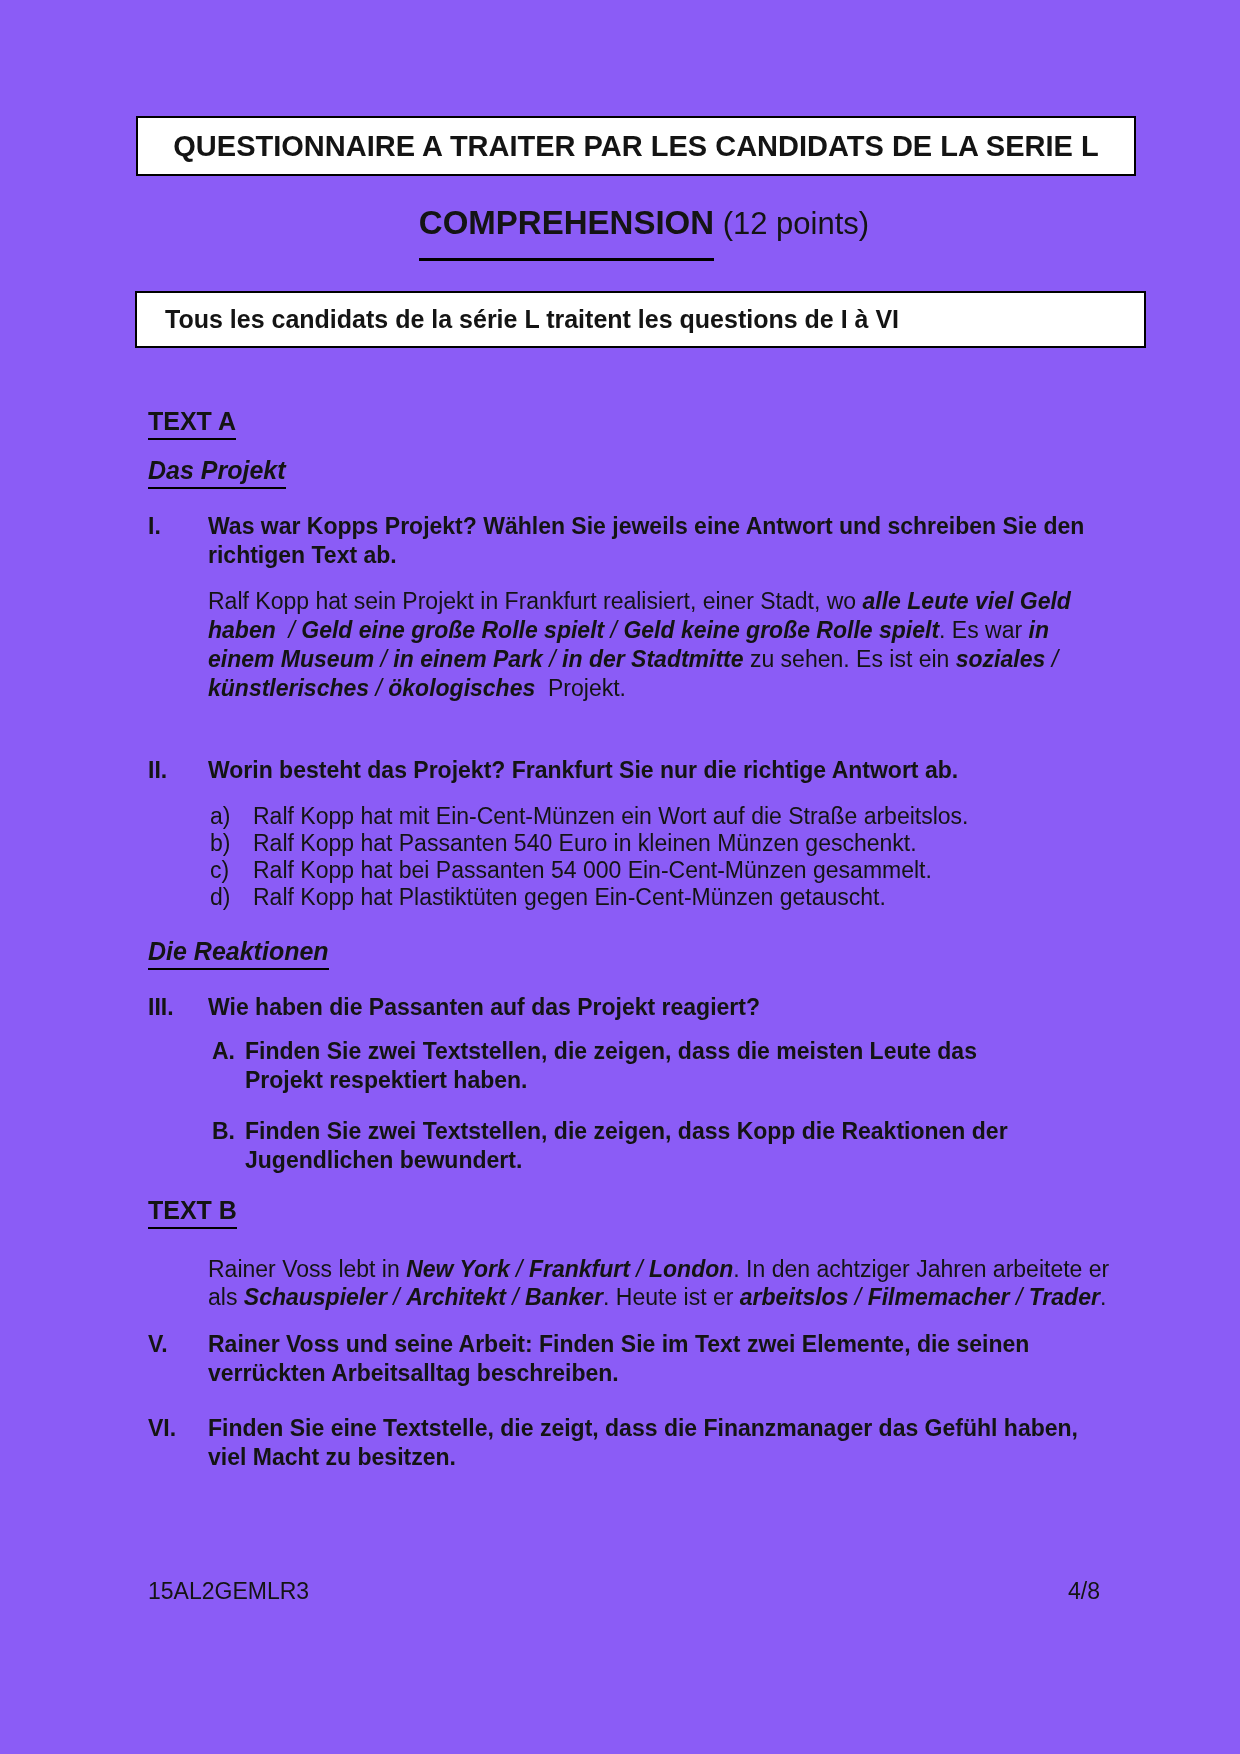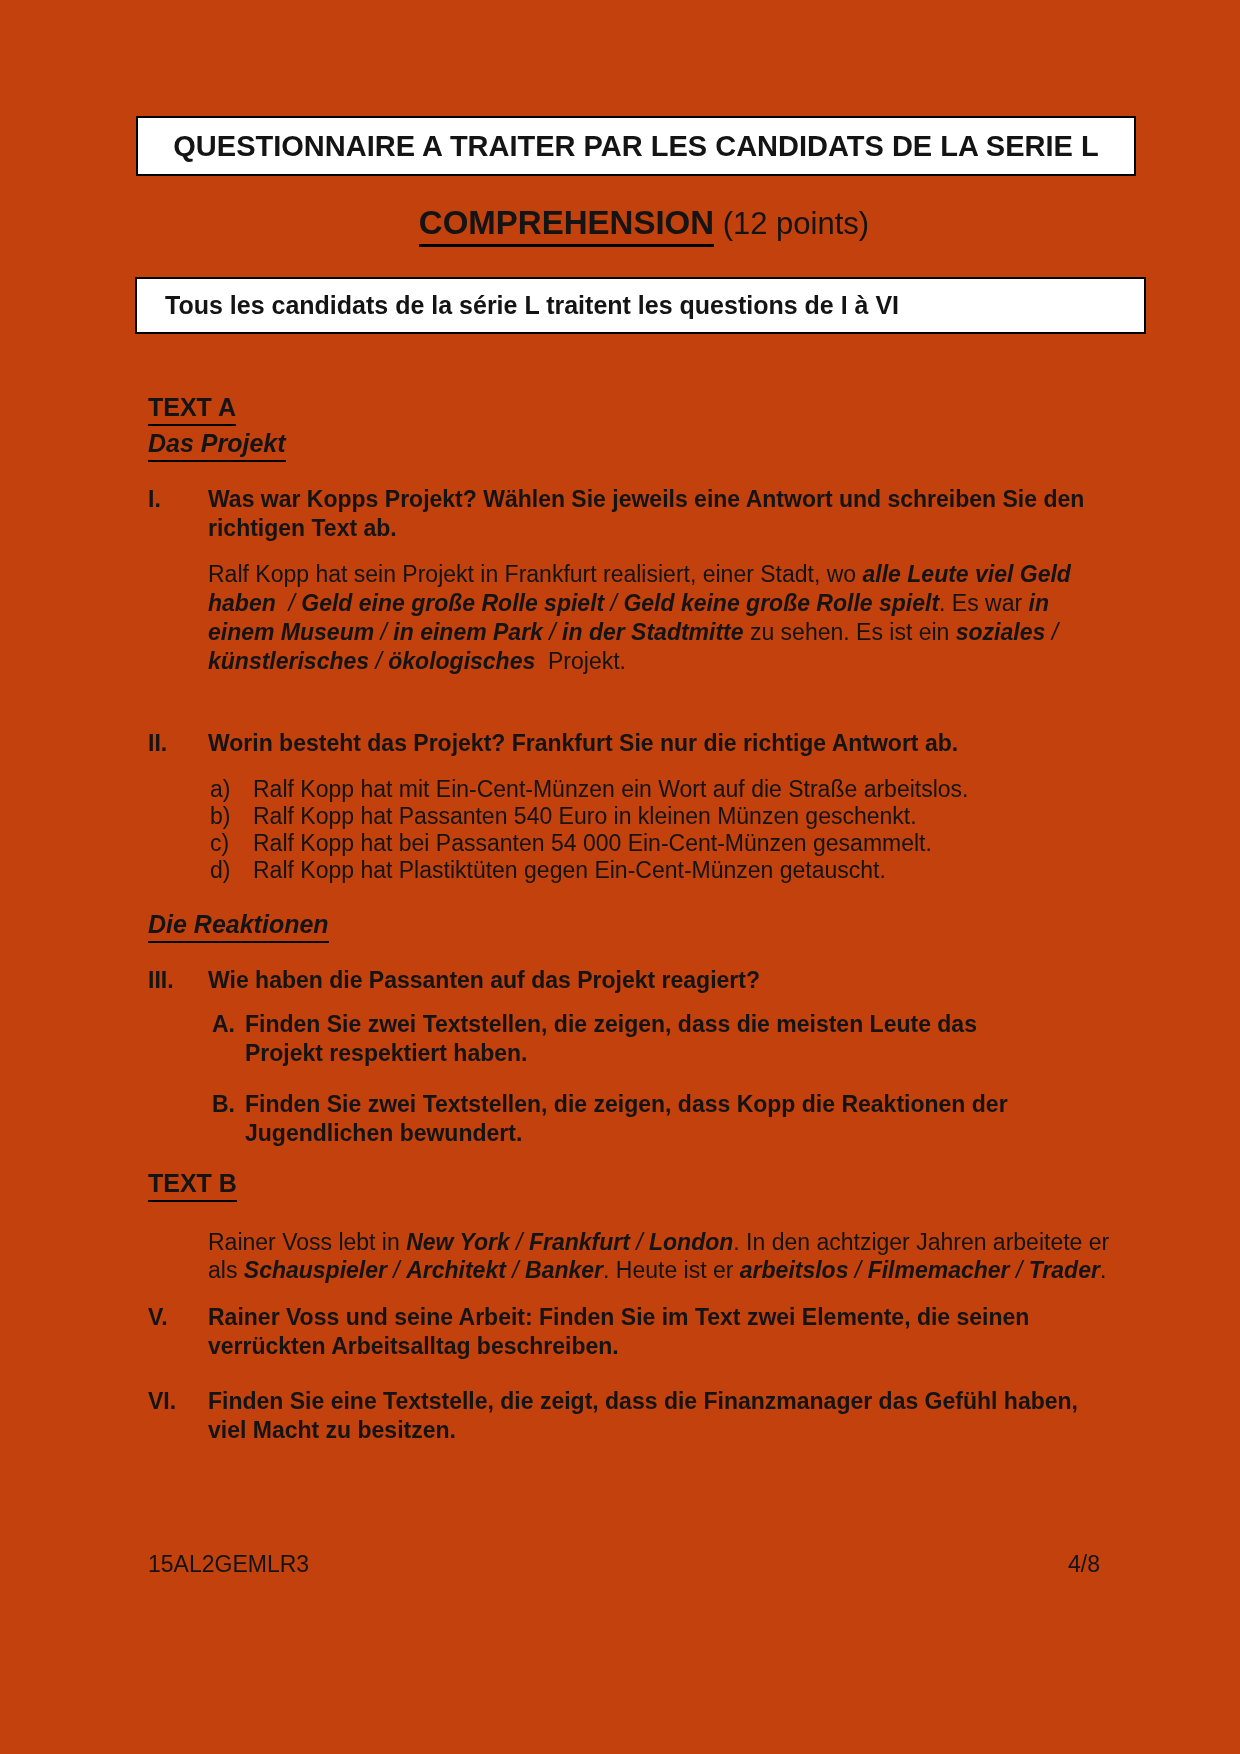--- a/index.html
+++ b/index.html
@@ -2,21 +2,21 @@
 <html lang="de"><head>
 <meta charset="utf-8">
 <style>
   * { margin: 0; padding: 0; box-sizing: border-box; }
   html, body { background: #888; }
   .page {
     position: relative;
     width: 1240px;
     height: 1754px;
     margin: 0 auto;
-    background: #c2410c;
+    background: #8b5cf6;
     color: #141414;
     font-family: "Liberation Sans", "DejaVu Sans", sans-serif;
     font-size: 23px;
     line-height: 28px;
     padding-top: 116px;
     overflow: hidden;
   }
   .content { margin-left: 148px; width: 992px; }
 
   
@@ -33,40 +33,40 @@
   .comp-heading {
     margin-top: 28px;
     text-align: center;
     font-size: 33px;
     line-height: 38px;
   }
   .comp-title {
     font-weight: 700;
     display: inline-block;
     border-bottom: 3px solid #000;
-    padding-bottom: 2px;
+    padding-bottom: 16px;
   }
   .comp-points { font-size: 31px; font-weight: 400; }
   .box-instruction {
     margin-top: 30px;
     margin-left: -13px;
     width: 1011px;
     padding: 12px 28px;
     font-size: 25px;
     line-height: 29px;
     font-weight: 700;
     text-align: left;
   }
 
   
   .h-text { margin-top: 58px; font-size: 25px; line-height: 30px; font-weight: 700; }
   .h-text .u { display: inline-block; border-bottom: 2px solid #000; padding-bottom: 2px; }
   .h-sub  { font-size: 25px; line-height: 30px; font-weight: 700; font-style: italic; }
   .h-sub .u { display: inline-block; border-bottom: 2px solid #000; padding-bottom: 2px; }
-  .h-sub-projekt     { margin-top: 2px; }
+  .h-sub-projekt     { margin-top: 15px; }
   .h-sub-reaktionen  { margin-top: 25px; }
   .h-text-b          { margin-top: 20px; }
   .h-sub-banker      { margin-top: 22px; }
 
   
   .q { display: flex; align-items: flex-start; }
   .q-num { width: 60px; flex-shrink: 0; font-weight: 700; line-height: 29px; }
   .q-body { max-width: 905px; line-height: 29px; }
   .q-bold { font-weight: 700; }
 

